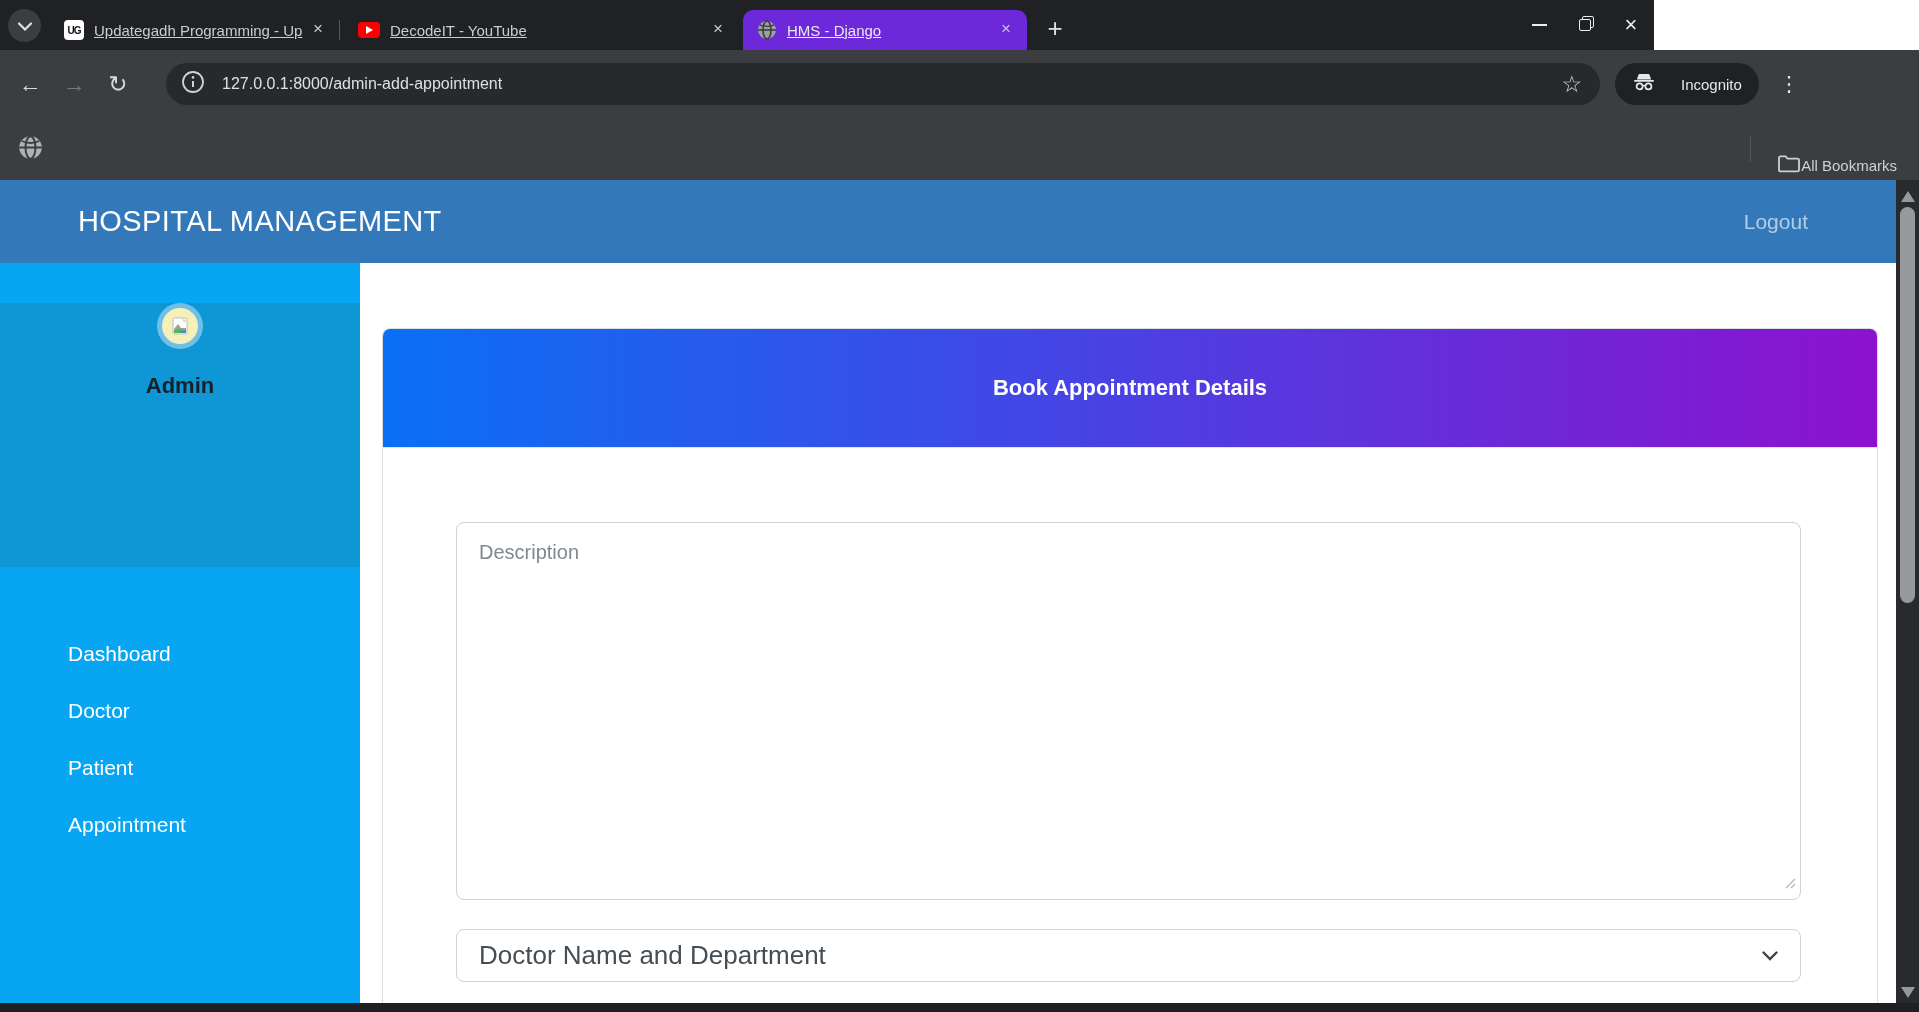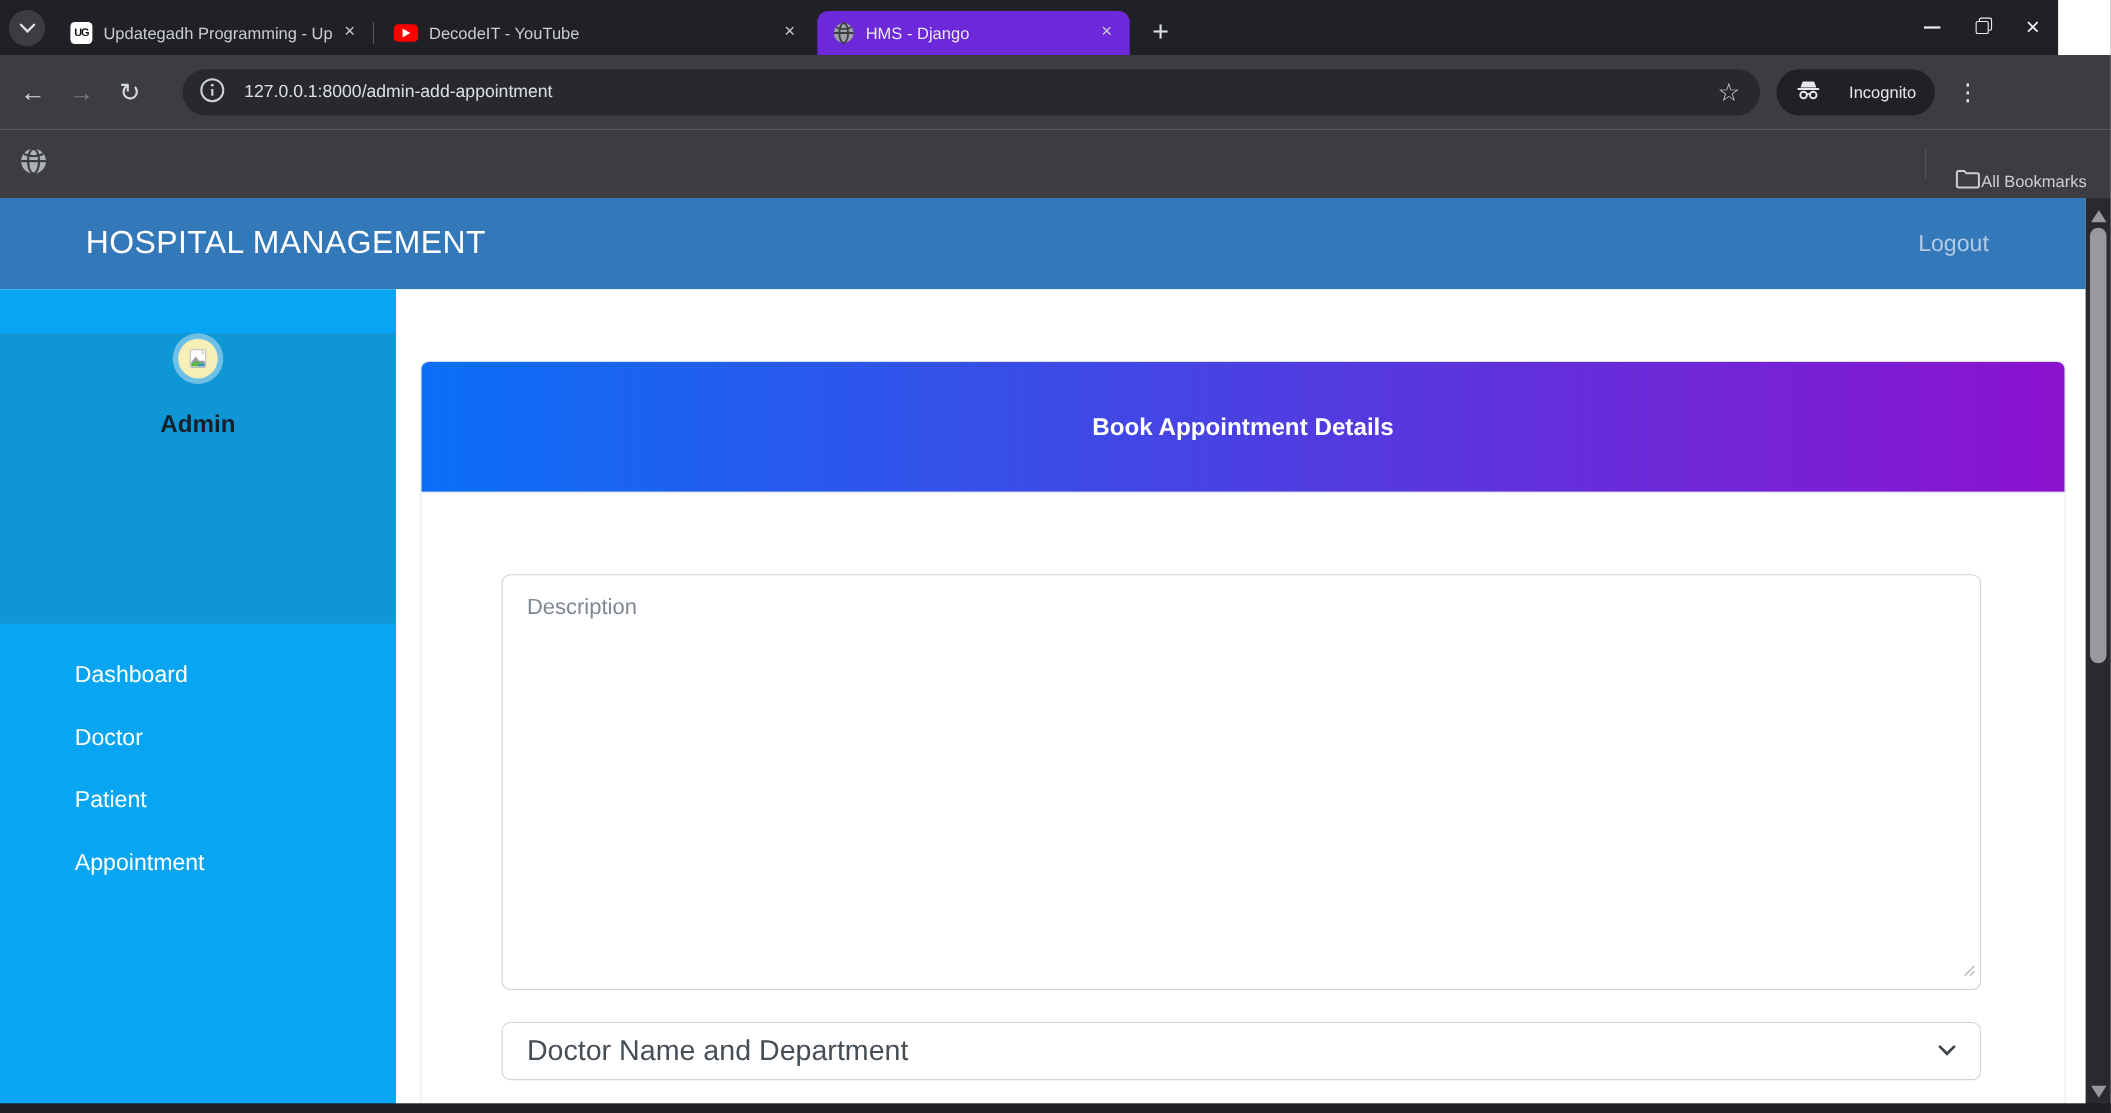--- a/index.html
+++ b/index.html
@@ -1,28 +1,28 @@
 <!DOCTYPE html>
 <html><head>
 <meta charset="utf-8">
 <style>
   * { margin:0; padding:0; box-sizing:border-box; }
   body { font-family:"Liberation Sans", sans-serif; background:#000; }
   .screen { position:relative; width:1919px; height:1012px; overflow:hidden; background:#fff; }
 
   
-  .tabbar { position:absolute; left:0; top:0; width:1871px; height:50px; background:#202124; }
+  .tabbar { position:absolute; left:0; top:0; width:1654px; height:50px; background:#202124; }
   .tab-search { position:absolute; left:8px; top:9px; width:33px; height:33px; border-radius:50%;
     background:#3c3d41; display:flex; align-items:center; justify-content:center; color:#dfe1e4; }
   .tab { position:absolute; top:10px; height:40px; display:flex; align-items:center; padding:0 10px 0 14px; }
   .tab-1 { left:50px; width:289px; }
   .tab-2 { left:344px; width:395px; }
   .tab-active { left:743px; width:284px; background:#6d28d9; border-radius:10px 10px 0 0; }
   .tab-sep { position:absolute; left:339px; top:20px; width:1px; height:20px; background:#55565a; }
-  .tab-title { flex:1; overflow:hidden; white-space:nowrap; font-size:15px; color:#c9ccd0; margin-left:10px; }
+  .tab-title { flex:1; overflow:hidden; white-space:nowrap; font-size:15px; color:#c9ccd0; margin-left:10px;text-decoration:underline; }
   .tab-active .tab-title { color:#e9eaed; }
   .tab-close { width:22px; height:22px; border-radius:50%; color:#c7cace; font-size:17px; line-height:20px;
     text-align:center; flex:none; }
   .favicon-ug { width:20px; height:20px; background:#fff; border-radius:4px; color:#111; font-size:10px;
     font-weight:bold; display:flex; align-items:center; justify-content:center; flex:none; letter-spacing:-1px; }
   .favicon-yt { width:22px; height:16px; background:#f00; border-radius:4px; display:flex; align-items:center;
     justify-content:center; flex:none; }
   .favicon-yt .play { width:0; height:0; border-left:7px solid #fff; border-top:4.5px solid transparent;
     border-bottom:4.5px solid transparent; }
   .favicon-globe { width:20px; height:20px; flex:none; }
@@ -70,21 +70,21 @@
 
   .page-body { position:absolute; left:0; top:83px; width:1896px; height:749px; display:flex; }
   .sidebar { width:360px; flex:none; background:#08a6f2; }
   .sidebar-top { height:264px; background:#0f97d5; text-align:center; }
   .avatar-ring { width:46px; height:46px; border-radius:50%; background:rgba(255,255,255,0.4);
     margin:40px auto 0; display:flex; align-items:center; justify-content:center; }
   .avatar-inner { width:36px; height:36px; border-radius:50%; background:#f6efb8; display:flex;
     align-items:center; justify-content:center; overflow:hidden; }
   .sidebar-role { margin-top:24px; font-size:22px; font-weight:bold; color:#17202a; }
   .sidebar-username { margin-top:12px; font-size:45px; font-weight:300; color:#1b2430; }
-  .sidebar-nav { padding-top:18px; }
+  .sidebar-nav { padding-top:18px;margin-top:40px; }
   .nav-item { height:57px; display:flex; align-items:center; padding-left:68px; color:#fff; font-size:21px;
     cursor:pointer; }
 
   .main { flex:1; background:#fff; position:relative; }
   .card { position:absolute; left:22px; top:65px; width:1496px; bottom:-4px;
     border:1px solid #dbe0e5; border-bottom:none; border-radius:8px 8px 0 0; background:#fff; }
   .card-banner { height:119px; background:linear-gradient(90deg,#0a6ff6,#8c12ce); border-radius:7px 7px 0 0;
     display:flex; align-items:center; justify-content:center; border-bottom:1px solid #e2e6ea; }
   .banner-title { color:#fff; font-size:22px; font-weight:bold; }
   .card-body { padding:74px 73px; }

